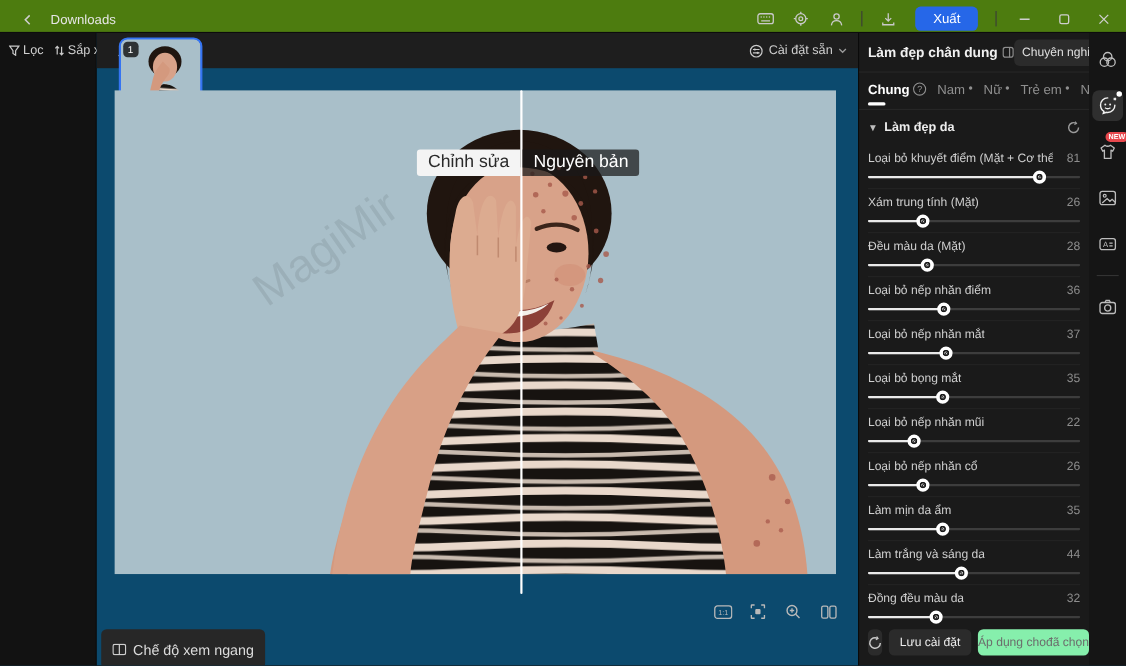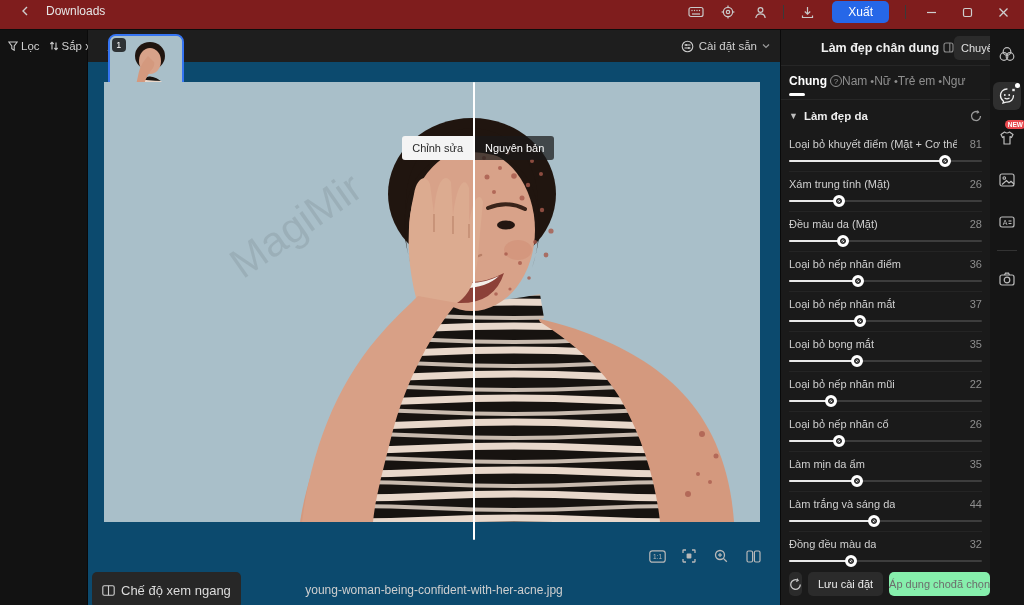--- a/index.html
+++ b/index.html
@@ -1,21 +1,21 @@
 <!DOCTYPE html>
 <html><head>
 <meta charset="utf-8">
 <style>
   * { margin:0; padding:0; box-sizing:border-box; }
   html,body { width:1024px; height:605px; background:#161616; overflow:hidden;
     font-family:"Liberation Sans", sans-serif; color:#d8d8d8; }
   .app { width:1024px; height:605px; display:flex; flex-direction:column; }
 
   
-  .titlebar { height:30px; background:#7f1d1d; display:flex; align-items:flex-start;
+  .titlebar { height:30px; background:#4d7c0f; display:flex; align-items:flex-end;
     border-bottom:1px solid #0c0c0c; flex:0 0 30px; }
   .tb-left { display:flex; align-items:center; gap:8px; padding-left:12px; font-size:12px; color:#e6e6e6; }
   .tb-right { margin-left:auto; display:flex; align-items:center; gap:6px; padding-right:6px; }
   .icon-btn { width:26px; height:22px; display:flex; align-items:center; justify-content:center;
     border-radius:4px; color:#c9c9c9; }
   .tb-sep { width:1px; height:14px; background:#3a3a3a; margin:0 4px; }
   .export-btn { background:#2667e8; color:#fff; font-size:12px; padding:4px 16px; border-radius:5px;
     border:none; margin:0 6px; }
   .win-btn { width:30px; height:24px; display:flex; align-items:center; justify-content:center; color:#cfcfcf; }
 
@@ -36,38 +36,38 @@
   .add-photo button { width:100%; height:24px; background:#2b2b2b; color:#e0e0e0; border:none; border-radius:5px; font-size:11.5px; }
 
   
   .center { width:692px; display:flex; flex-direction:column; background:#0c4a6e; }
   .c-toolbar { height:32px; background:#1e1e1e; display:flex; align-items:center; padding:0 10px 0 12px; }
   .presets { margin-left:auto; display:flex; align-items:center; gap:5px; font-size:11.5px; color:#cfcfcf; }
   .canvas { flex:1; position:relative; }
   .photo-wrap { position:absolute; left:16px; top:20px; width:656px; height:440px; }
   .photo-wrap svg.photo { display:block; }
   .compare-divider { position:absolute; left:369px; top:0; width:2px; height:458px; background:#fff; border-radius:1px; }
-  .lbl { position:absolute; top:54px; font-size:11px; padding:3px 10px; line-height:18px; }
+  .lbl { position:absolute; top:54px; font-size:16px; padding:3px 10px; line-height:18px; }
   .lbl-edited { right:287px; background:#f4f4f4; color:#2a2a2a; border-radius:3px 0 0 3px; }
   .lbl-original { left:371px; background:rgba(25,25,25,.72); color:#fff; border-radius:0 3px 3px 0; }
   .zoom-tools { position:absolute; right:16px; bottom:9px; display:flex; gap:10px; }
   .zoom-tools .icon-btn { width:22px; height:20px; }
   .c-bottom { height:30px; display:flex; align-items:center; position:relative; }
   .viewmode-btn { margin-left:4px; height:36px; display:flex; align-items:center; gap:6px; background:#272727;
     border:none; border-radius:5px; color:#dcdcdc; font-size:13px; padding:0 10px; }
   .filename { position:absolute; left:0; right:0; text-align:center; font-size:12px; color:#cfcfcf; pointer-events:none; }
 
   
   .panel { width:210px; background:#1a1a1a; border-left:1px solid #0a0a0a; display:flex; flex-direction:column; font-size:11px; }
   .p-header { height:36px; display:flex; align-items:center; padding:0 8px; border-bottom:1px solid #262626; }
-  .p-title { font-size:12.5px; font-weight:bold; color:#f0f0f0; white-space:nowrap;margin-left:32px; }
+  .p-title { font-size:12.5px; font-weight:bold; color:#f0f0f0; white-space:nowrap; }
   .p-collapse { margin-left:4px; }
   .mode-select { margin-left:auto; height:24px; background:#2b2b2b; border-radius:5px; color:#e0e0e0;
     display:flex; align-items:center; gap:4px; padding:0 7px; font-size:11px; white-space:nowrap; }
-  .tabs { height:34px; display:flex; align-items:flex-start; padding:8px 8px 0 8px; border-bottom:1px solid #262626; overflow:hidden; }
+  .tabs { height:34px; display:flex; align-items:flex-start; gap:10px; padding:8px 8px 0 8px; border-bottom:1px solid #262626; overflow:hidden; }
   .tab { display:flex; align-items:center; gap:3px; color:#8f8f8f; font-size:12px; white-space:nowrap; position:relative; padding-bottom:8px; }
   .tab.active { color:#fff; font-weight:bold; }
   .tab.active::after { content:""; position:absolute; left:0; bottom:0; width:16px; height:3px; background:#fff; border-radius:2px; }
   .tab .dot { color:#8f8f8f; font-size:11px; }
   .help { width:12px; height:12px; border:1px solid #8f8f8f; border-radius:50%; color:#9a9a9a; font-size:8px;
     display:inline-flex; align-items:center; justify-content:center; font-weight:normal; }
   .section-head { height:32px; display:flex; align-items:center; gap:6px; padding:0 8px; }
   .caret { color:#bdbdbd; font-size:9px; }
   .section-title { font-weight:bold; color:#ededed; font-size:11.5px; }
   .section-head .reset-ic { margin-left:auto; color:#9a9a9a; }
@@ -351,21 +351,20 @@
       </div>
 
       <div class="c-bottom">
         <button class="viewmode-btn">
           <svg class="ic" width="13" height="11" viewBox="0 0 13 11">
               <rect x="0.8" y="0.8" width="11.4" height="9.4" rx="1.5" fill="none" stroke="#cfcfcf" stroke-width="1.1"></rect>
               <line x1="6.5" y1="0.8" x2="6.5" y2="10.2" stroke="#cfcfcf" stroke-width="1.1"></line>
             </svg>
           <span>Chế độ xem ngang</span>
         </button>
-        <div class="filename">young-woman-being-confident-with-her-acne.jpg</div>
       </div>
     </div>
 
     <div class="panel">
       <div class="p-header">
         <span class="p-title">Làm đẹp chân dung</span>
         <span class="p-collapse">
           <svg class="ic" width="11" height="11" viewBox="0 0 11 11">
               <rect x="1" y="1" width="9" height="9" rx="2" fill="none" stroke="#8d8d8d" stroke-width="1.1"></rect>
               <line x1="6.8" y1="1" x2="6.8" y2="10" stroke="#8d8d8d" stroke-width="1.1"></line>

